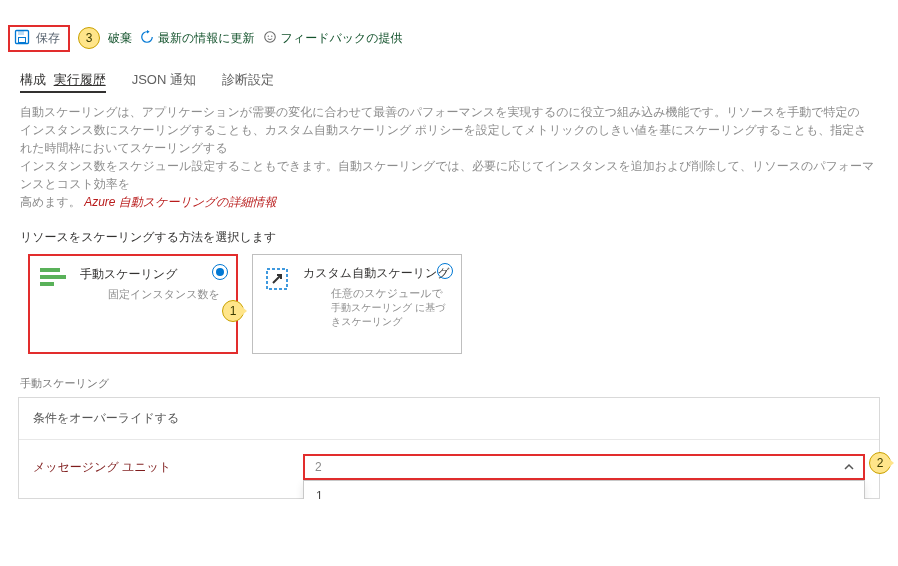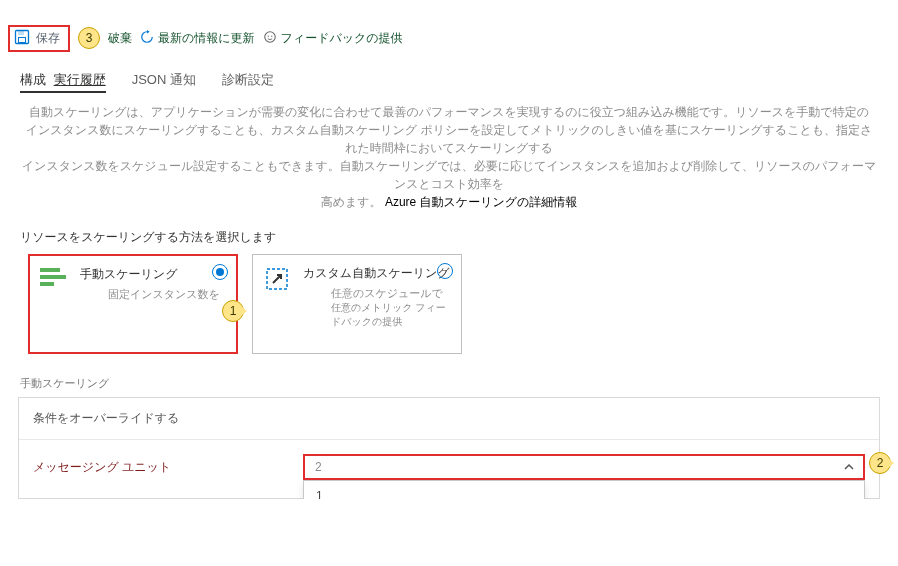--- a/index.html
+++ b/index.html
@@ -74,23 +74,22 @@
     color: #323130;
     border-bottom: 2px solid #323130;
     padding-bottom: 2px;
   }
 
   
   .intro {
     padding: 4px 20px 0 20px;
     color: #8d8d8d;
     line-height: 1.5;
-    text-align: center;
-  }
-  .intro a { color: #000000; text-decoration: none; }
+  }
+  .intro a { color: #b91c1c; text-decoration: none; font-style: italic; }
 
   
   .section-label {
     padding: 18px 20px 8px 20px;
     color: #323130;
   }
 
   
   .cards-row {
     position: relative;
@@ -282,21 +281,21 @@
     <span class="radio"></span>
     <div class="icon-slot">
       <svg width="28" height="28" viewBox="0 0 28 28">
         <rect x="4" y="4" width="20" height="20" fill="none" stroke="#0078d4" stroke-width="1.5" stroke-dasharray="3 2"></rect>
         <path d="M10 18 L18 10 M14 10 L18 10 L18 14" fill="none" stroke="#333" stroke-width="2"></path>
       </svg>
     </div>
     <div class="body">
       <div class="title">カスタム自動スケーリング</div>
       <div class="sub">任意のスケジュールで</div>
-      <div class="sub" style="font-size:10px">任意のメトリック フィードバックの提供</div>
+      <div class="sub" style="font-size:10px">手動スケーリング に基づきスケーリング</div>
     </div>
   </div>
 
   <span class="callout teardrop callout-1">1</span>
 </div>
 
 <div class="subhead">手動スケーリング</div>
 
 <div class="panel">
   <div class="panel-header">条件をオーバーライドする</div>

